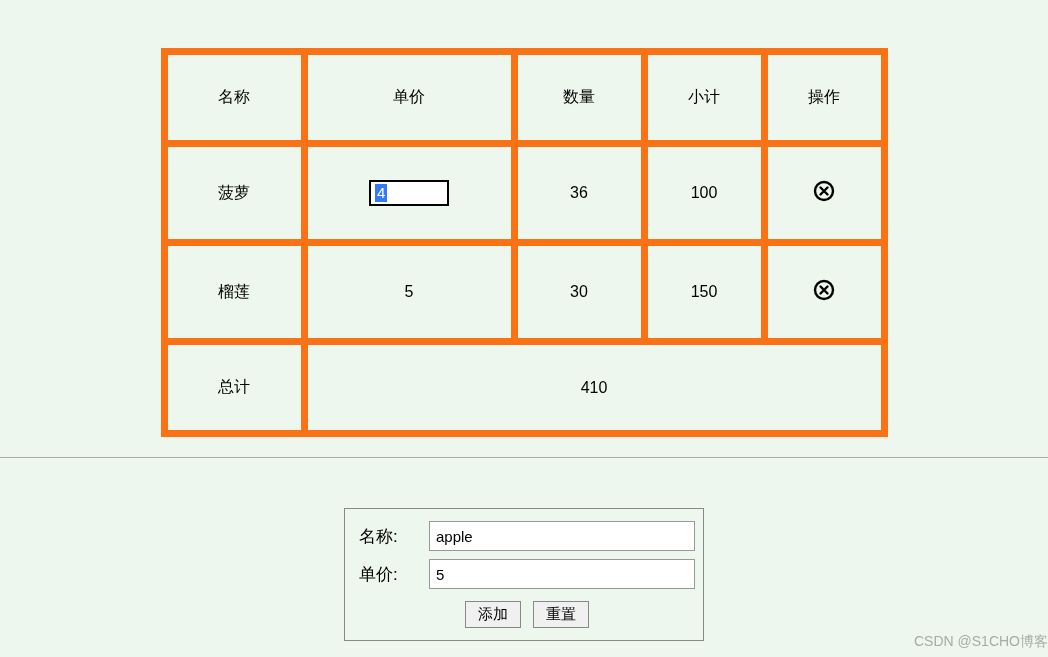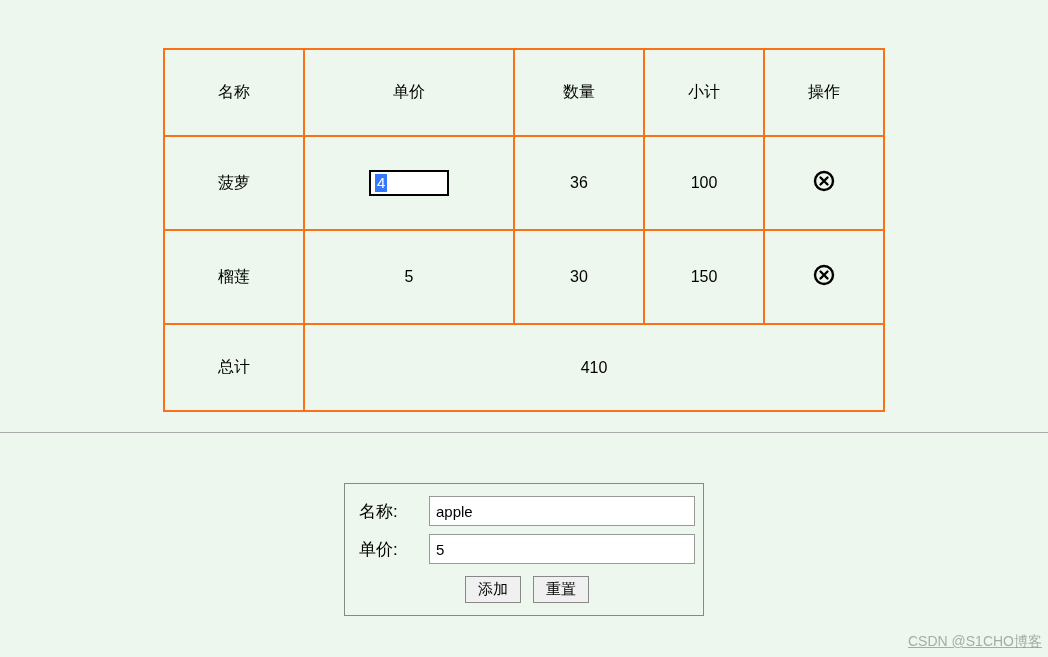--- a/index.html
+++ b/index.html
@@ -15,21 +15,21 @@
     .table-wrap {
       padding: 48px 0 20px 0;
       border-bottom: 1px solid #aaa;
     }
     table.data {
       border-collapse: collapse;
       margin: 0 auto;
       background: #edf7ed;
     }
     table.data th, table.data td {
-      border: 2px solid #f97316;
+      border: 7px solid #f97316;
       text-align: center;
       padding: 32px 8px;
       font-size: 16px;
       font-weight: normal;
     }
     table.data th {
       font-weight: normal;
     }
     .col-name { width: 140px; }
     .col-price { width: 210px; }
@@ -98,26 +98,25 @@
     .form-btns button {
       border: 1px solid #888;
       background: #f0f0f0;
       padding: 3px 12px;
       font-size: 15px;
       font-family: inherit;
       cursor: pointer;
     }
     .watermark {
       position: fixed;
-      right: 6px;
+      right: 0;
       bottom: 6px;
       font-size: 14px;
       color: rgba(120,120,120,0.6);
       pointer-events: none;
-      text-decoration: underline;
     }
   </style>
 </head>
 <body>
 
 <div class="table-wrap">
   <table class="data">
     <thead>
       <tr>
         <th class="col-name">名称</th>

